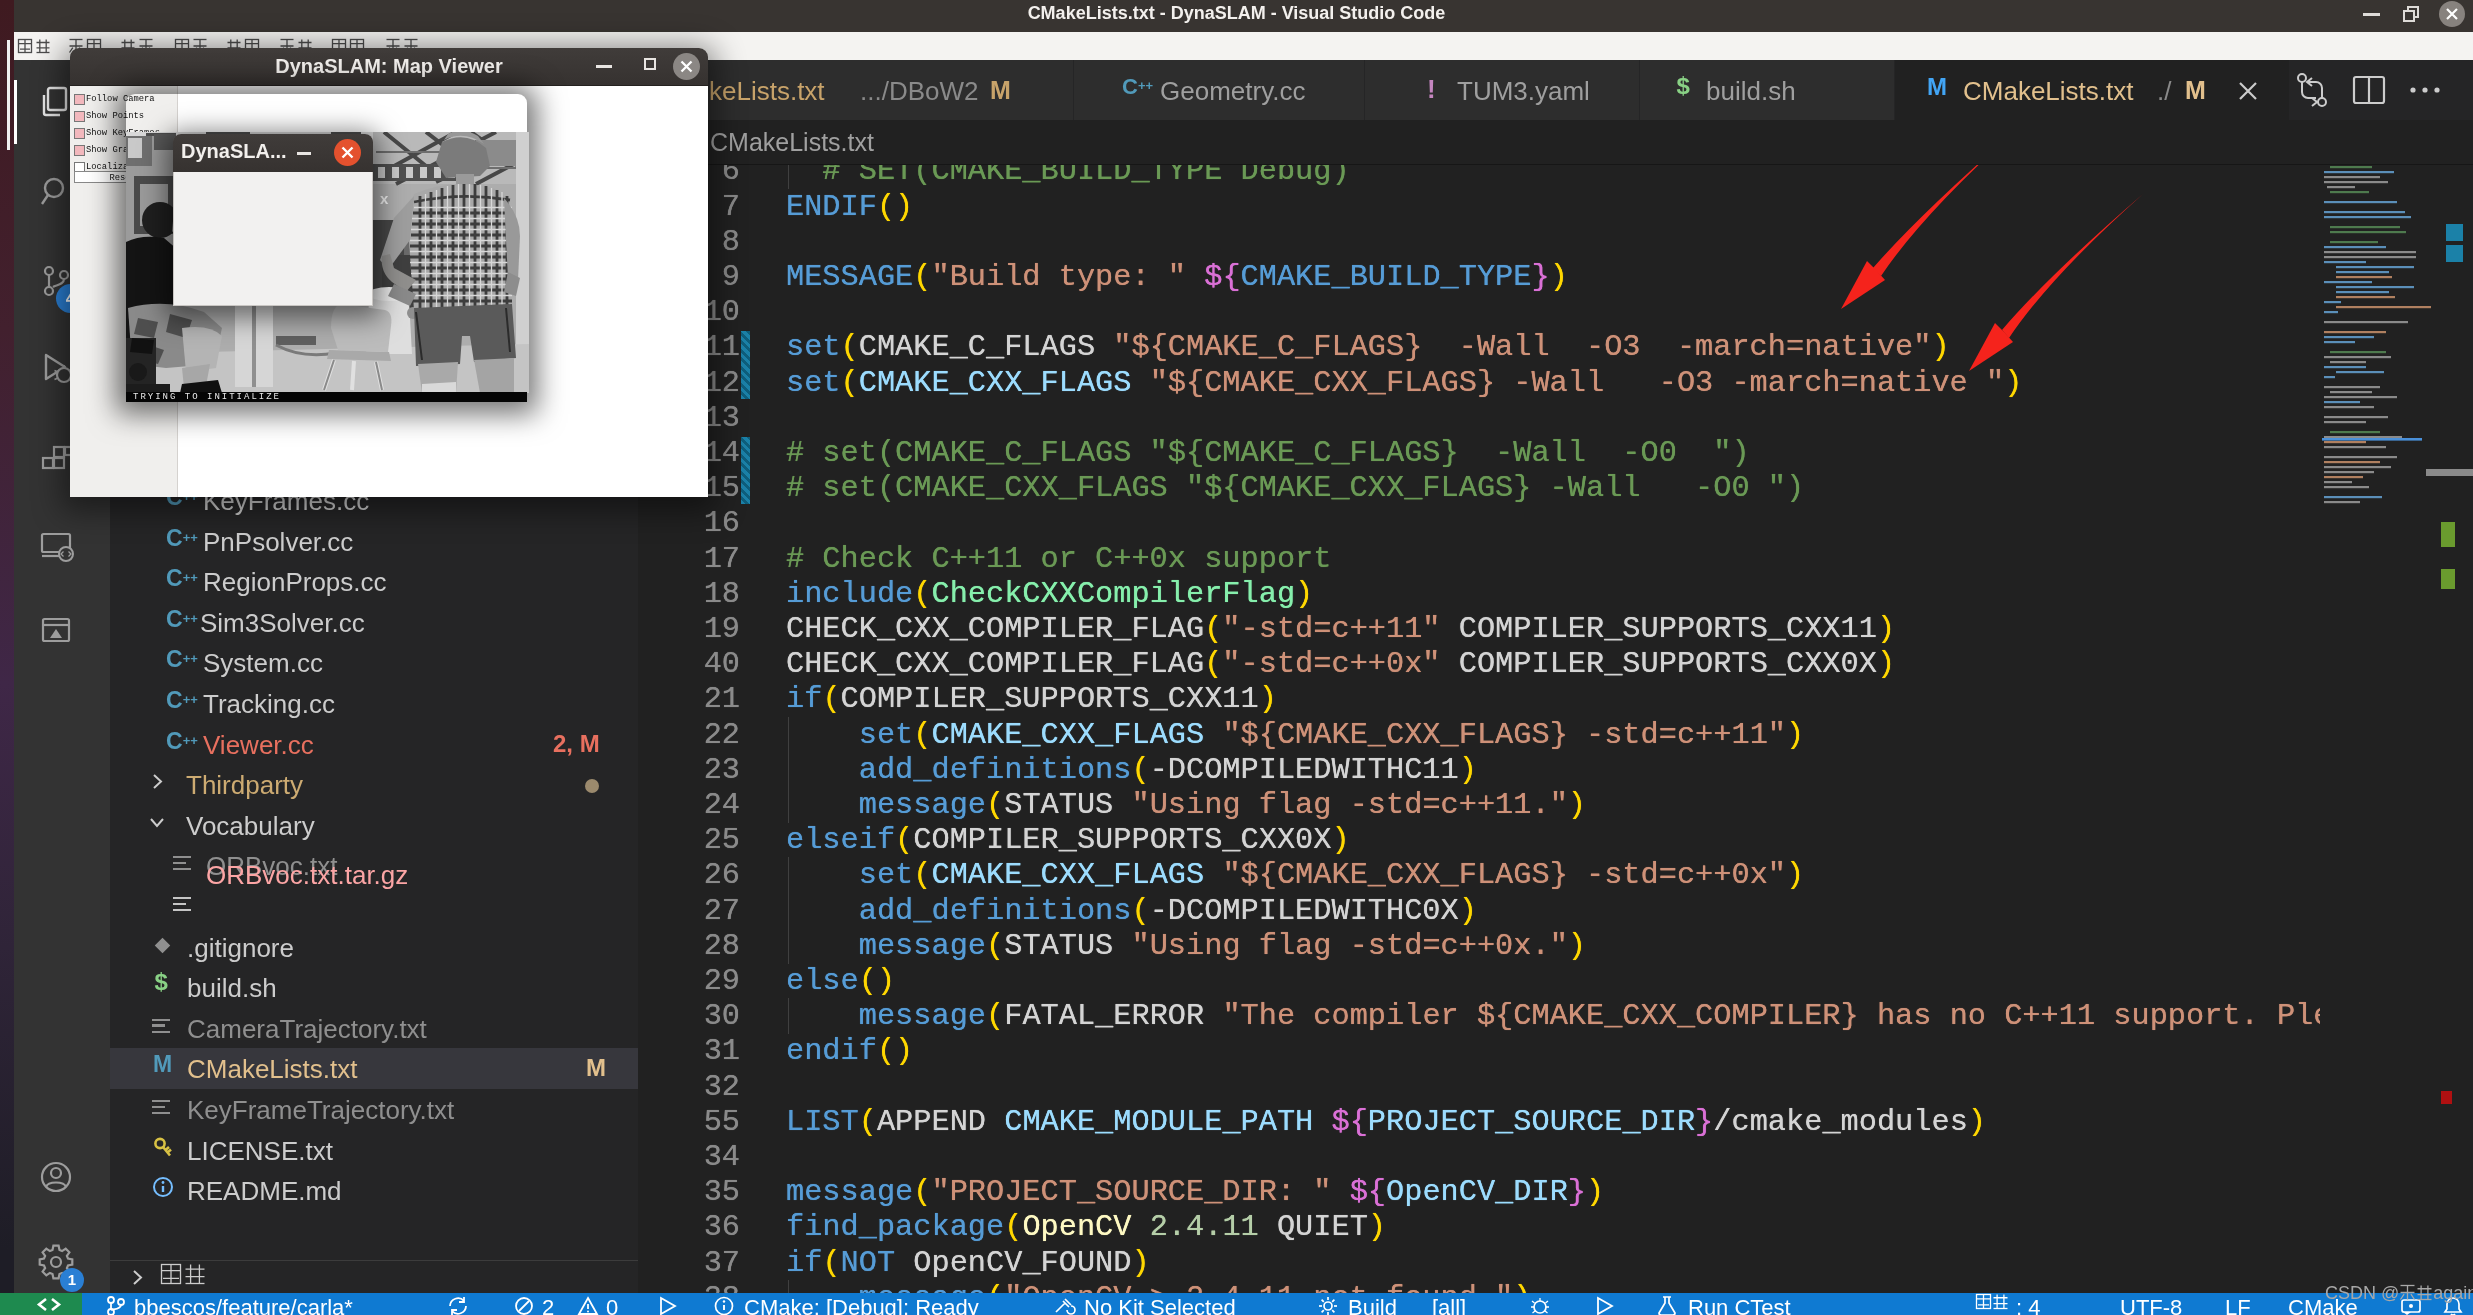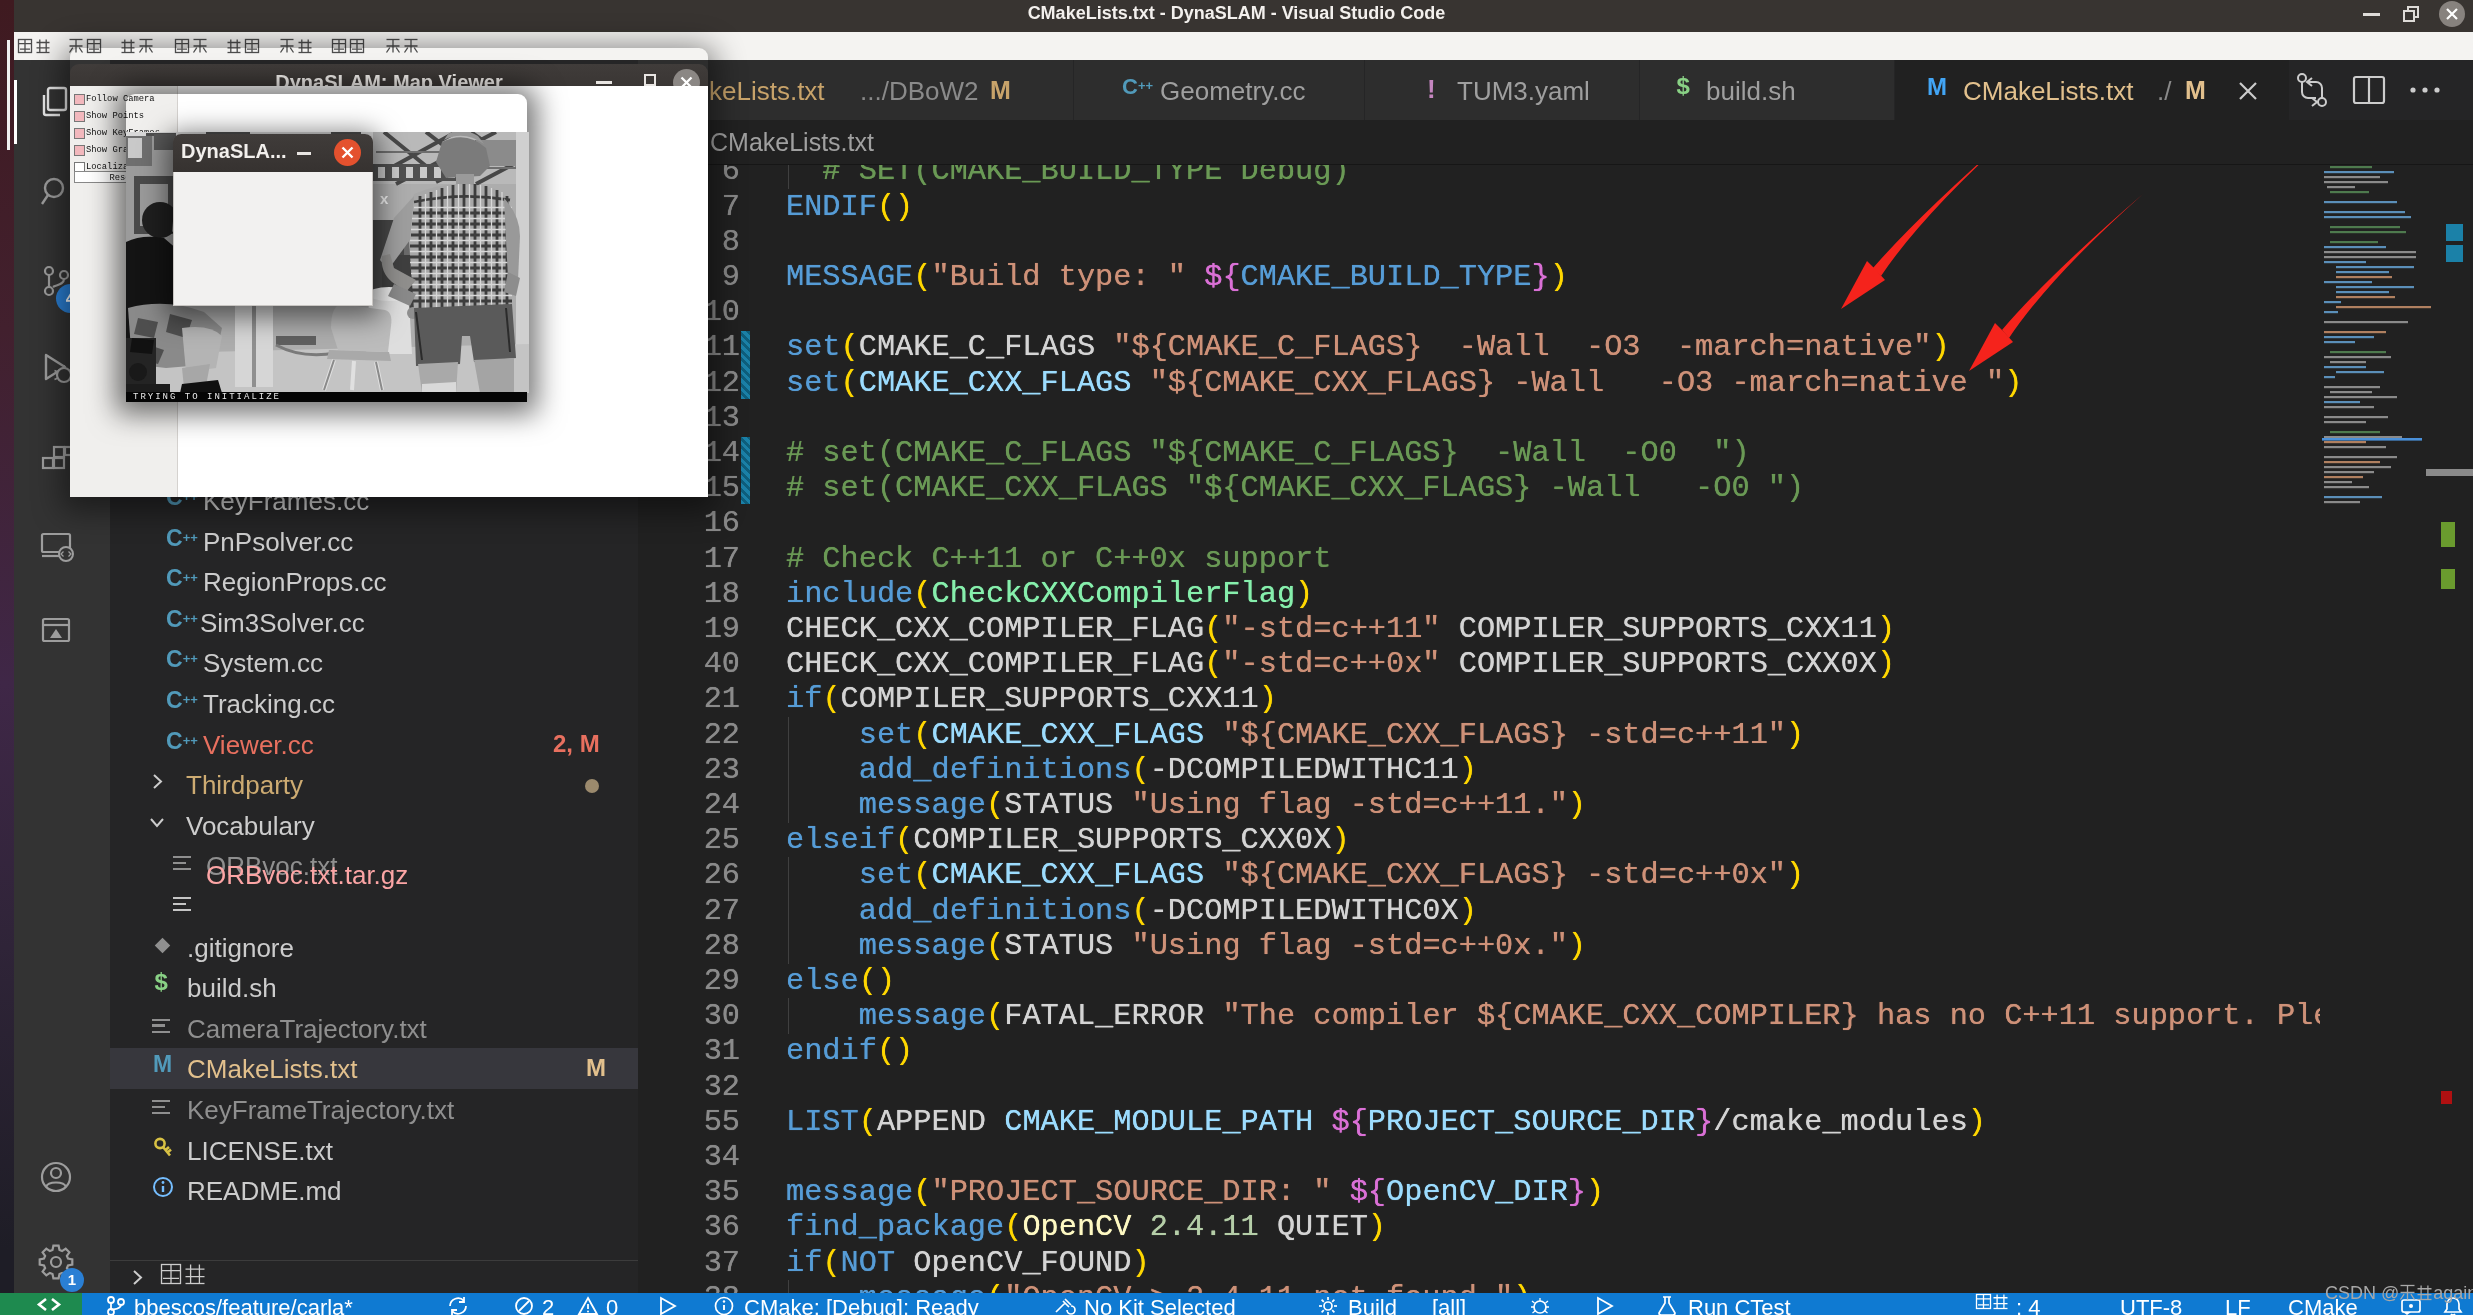--- a/index.html
+++ b/index.html
@@ -469,21 +469,21 @@
 <svg width="26" height="26" viewBox="0 0 26 26" style="position:absolute;left:2398px;top:1294px">
     <rect x="4" y="6" width="18" height="12" rx="2" fill="none" stroke="#fff" stroke-width="1.7"></rect>
     <path d="M9 21 l4 -3 h-8 z" fill="#fff"></path>
     <circle cx="13" cy="12" r="2" fill="#fff"></circle>
   </svg>
 <svg width="26" height="26" viewBox="0 0 26 26" style="position:absolute;left:2440px;top:1294px">
     <path d="M13 4 a6 6 0 0 1 6 6 v5 l2 3 H5 l2 -3 v-5 a6 6 0 0 1 6 -6 M11 20 a2.5 2.5 0 0 0 4 0" fill="none" stroke="#fff" stroke-width="1.7"></path>
   </svg>
 
 <div style="position:absolute;left:70px;top:48px;width:638px;height:449px;border-radius:9px 9px 0 0;box-shadow:0 6px 30px 8px rgba(0,0,0,.45);z-index:10">
-  <div style="position:absolute;left:0;top:16px;width:638px;height:38px;background:linear-gradient(#403c3a,#363230);border-radius:9px 9px 0 0;border-bottom:1px solid #252220">
+  <div style="position:absolute;left:0;top:0;width:638px;height:38px;background:linear-gradient(#403c3a,#363230);border-radius:9px 9px 0 0;border-bottom:1px solid #252220">
     <div style="position:absolute;left:0;right:0;top:7px;text-align:center;color:#f2efec;font:bold 20px 'Liberation Sans'">DynaSLAM: Map Viewer</div>
       <div style="position:absolute;right:96px;top:17px;width:16px;height:2.5px;background:#e8e5e2"></div>
       <div style="position:absolute;right:52px;top:10px;width:12px;height:12px;border:2px solid #e8e5e2"></div>
       <div style="position:absolute;right:8px;top:5px;width:27px;height:27px;border-radius:50%;background:#8b8784"><svg width="27" height="27" viewBox="0 0 27 27" style="">
           <path d="M8.5 8.5 L18.5 18.5 M18.5 8.5 L8.5 18.5" stroke="#ffffff" stroke-width="2.3"></path>
         </svg></div>
     </div>
   <div style="position:absolute;left:0;top:38px;width:108px;height:411px;background:#f0efed;border-right:1px solid #d5d2cf"></div>
   <div style="position:absolute;left:108px;top:38px;width:530px;height:411px;background:#ffffff"></div>
   <div style="position:absolute;left:3.5px;top:45.5px;width:11px;height:11px;background:#f2b8bd;border:1px solid #777"></div>

